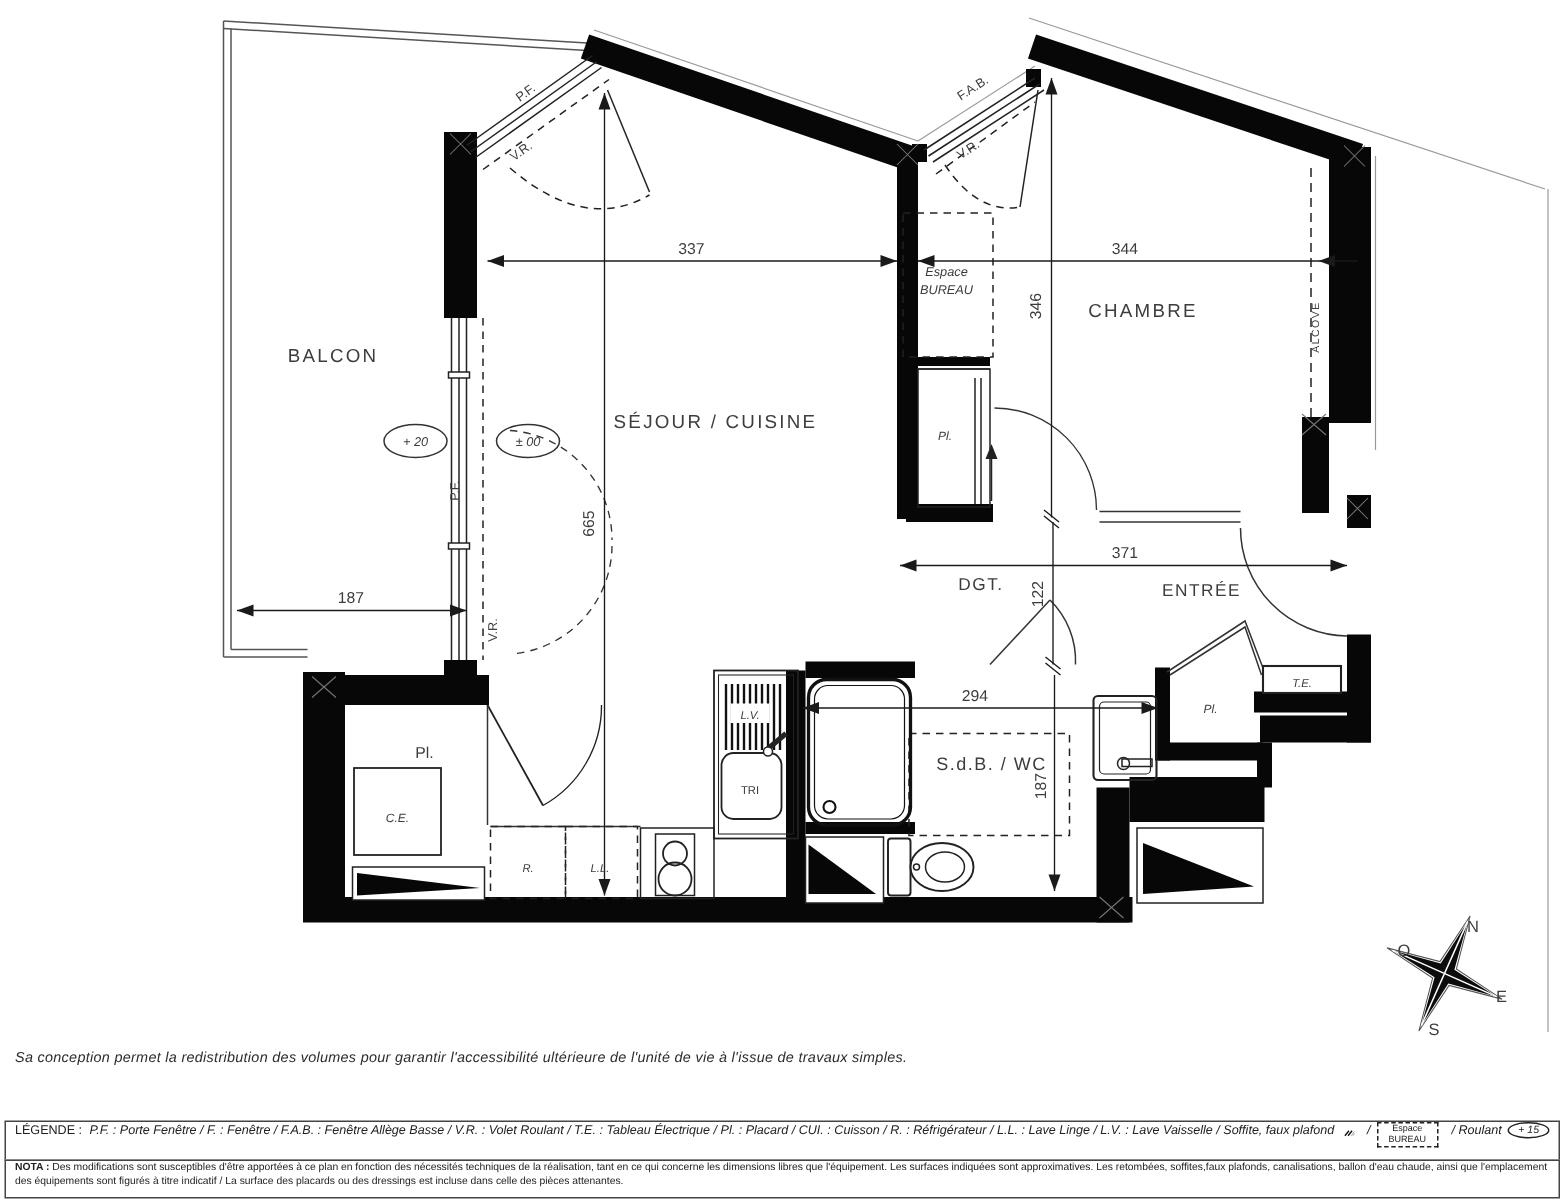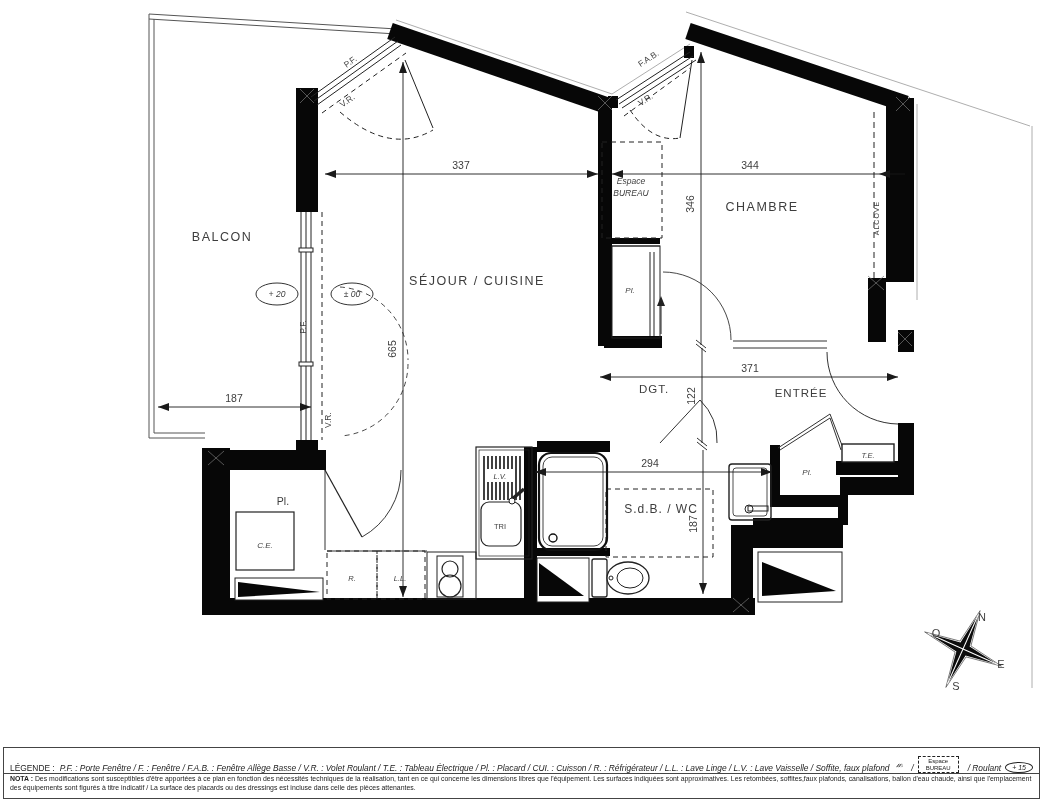--- a/index.html
+++ b/index.html
@@ -2,21 +2,21 @@
 <html><head>
 <meta charset="utf-8">
 <style>
   html,body{margin:0;padding:0;background:#fff;}
   #page{position:relative;width:1045px;height:800px;background:#fff;overflow:hidden;
         font-family:"Liberation Sans", sans-serif;}
   svg text{font-family:"Liberation Sans", sans-serif;fill:#3d3d3d;}
   .notes{position:absolute;left:10px;top:699px;font-style:italic;font-size:9.6px;
          line-height:14.5px;color:#2b2b2b;letter-spacing:.2px;}
   .bar{position:absolute;left:3px;width:1037px;border:1px solid #444;background:#fff;
-       box-sizing:border-box;display:flex;align-items:flex-end;color:#222;}
+       box-sizing:border-box;display:flex;align-items:flex-start;color:#222;}
   #legend-bar{top:747px;height:27px;padding:0 6px;font-size:8.4px;white-space:nowrap;}
   #legend-bar .it{font-style:italic;margin-left:5px;}
   #nota-bar{top:773px;height:26px;padding:1px 6px;font-size:6.9px;line-height:8.6px;
             display:block;}
   .espace-box{display:inline-block;border:1px dashed #222;font-size:6px;line-height:6.5px;
               text-align:center;padding:1px 7px;margin:0 4px;vertical-align:middle;color:#222;}
   .oval{display:inline-block;border:1px solid #222;border-radius:50%;padding:1px 6px;
         font-size:7px;font-style:italic;margin-left:4px;color:#222;}
   .hatch-ic{vertical-align:middle;margin:0 3px 0 6px;}
 </style>
@@ -312,20 +312,21 @@
     <path d="M896,97 l14,14 M910,97 l-14,14"></path>
     <path d="M868,276 l16,14 M884,276 l-16,14"></path>
     <path d="M898,332 l14,14 M912,332 l-14,14"></path>
     <path d="M208,451 l16,14 M224,451 l-16,14"></path>
     <path d="M733,598 l16,14 M749,598 l-16,14"></path>
   </g>
 </svg>
 
 
 <div class="notes">
+  <div>Sa conception permet la redistribution des volumes pour garantir l'accessibilité ultérieure de l'unité de vie à l'issue de travaux simples.</div>
 </div>
 
 
 <div id="legend-bar" class="bar">
   <span>LÉGENDE :</span>
   <span class="it">P.F. : Porte Fenêtre  /  F. : Fenêtre  /  F.A.B. : Fenêtre Allège Basse  /  V.R. : Volet Roulant  /  T.E. : Tableau Électrique  /  Pl. : Placard  /  CUI. : Cuisson  /  R. : Réfrigérateur  /  L.L. : Lave Linge  /  L.V. : Lave Vaisselle  /  Soffite, faux plafond</span>
   <svg class="hatch-ic" width="26" height="15" viewBox="0 0 26 15">
     <line x1="2" y1="13" x2="11" y2="2" stroke="#111" stroke-width="3"></line>
     <line x1="9" y1="13" x2="18" y2="2" stroke="#111" stroke-width="3"></line>
     <line x1="16" y1="13" x2="25" y2="2" stroke="#111" stroke-width="1"></line>

